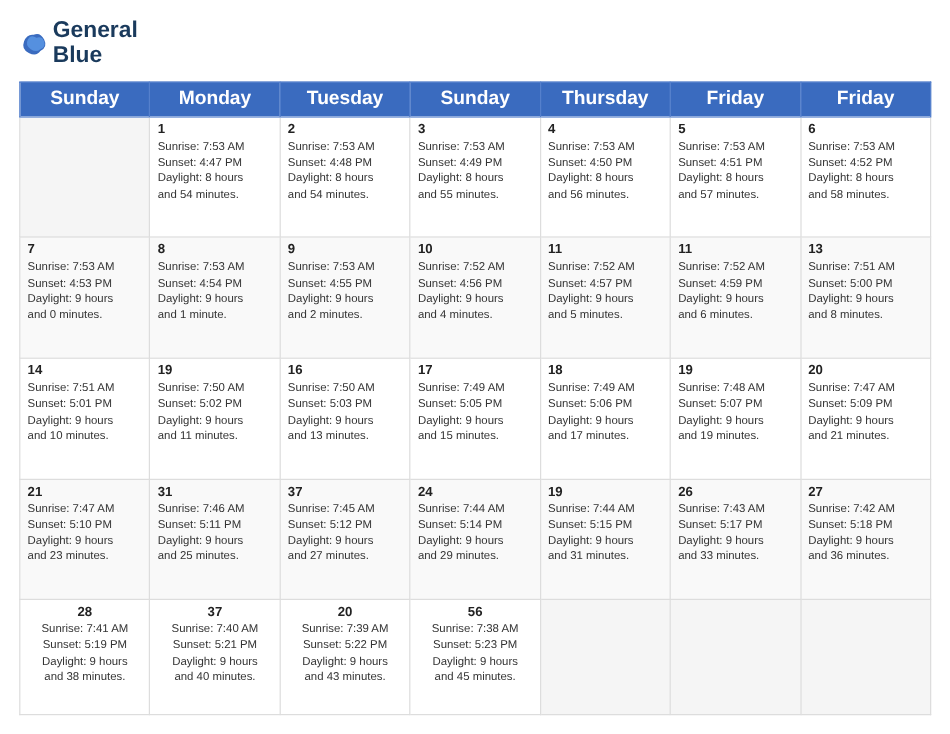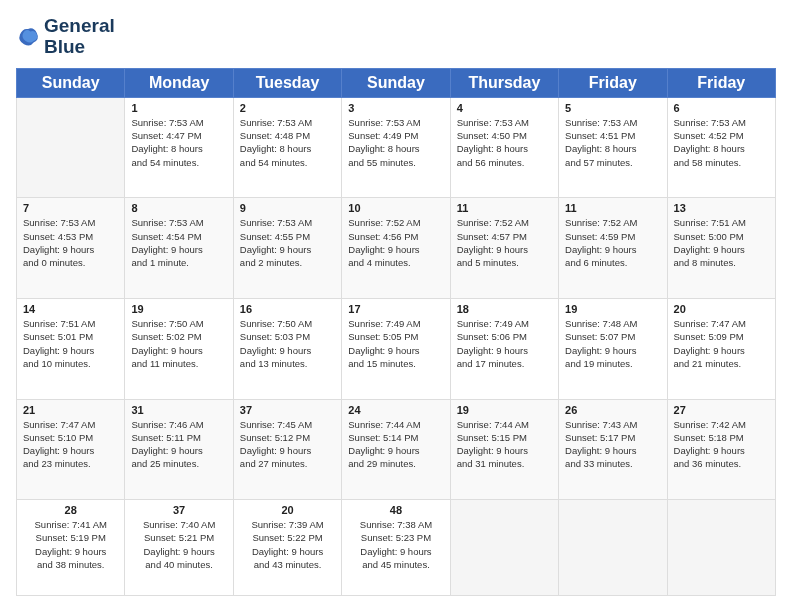--- a/index.html
+++ b/index.html
@@ -254,21 +254,21 @@
           </td>
           <td>
             <span class="day-number">37</span>
             <div class="day-info">Sunrise: 7:40 AM<br>Sunset: 5:21 PM<br>Daylight: 9 hours<br>and 40 minutes.</div>
           </td>
           <td>
             <span class="day-number">20</span>
             <div class="day-info">Sunrise: 7:39 AM<br>Sunset: 5:22 PM<br>Daylight: 9 hours<br>and 43 minutes.</div>
           </td>
           <td>
-            <span class="day-number">48</span>
+            <span class="day-number">56</span>
             <div class="day-info">Sunrise: 7:38 AM<br>Sunset: 5:23 PM<br>Daylight: 9 hours<br>and 45 minutes.</div>
           </td>
           <td class="empty-cell"></td>
           <td class="empty-cell"></td>
           <td class="empty-cell"></td>
         </tr>
       </tbody>
   </table>
 </div>
 

